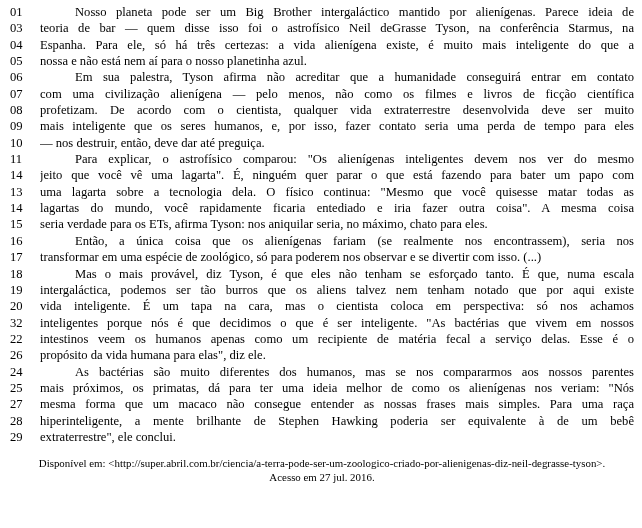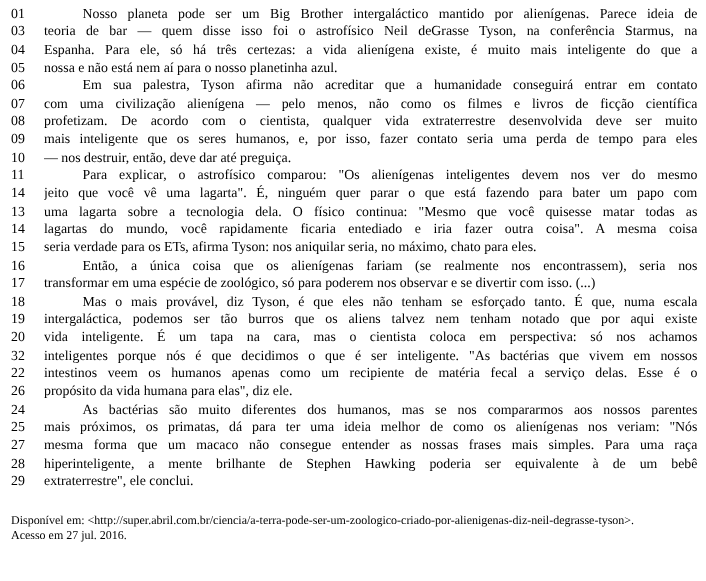--- a/index.html
+++ b/index.html
@@ -38,25 +38,25 @@
   }
   .txt.end {
     text-align-last: left;
   }
   .line.indent .txt {
     text-indent: 35px;
   }
   .it {
   }
   .footer {
-    margin-top: 21px;
+    margin-top: 11px;
     padding-right: 0px;
     font-size: 10.9px;
     line-height: 14px;
-    text-align: left;
+    text-align: center;
   }
 </style>
 </head>
 <body>
 
 <div class="doc">
   <div id="lines">
       <div class="line indent">
         <span class="num">01</span>
         <span class="txt"><span>Nosso planeta pode ser um </span><span class="it">Big Brother</span><span> intergaláctico mantido por alienígenas. Parece ideia de</span></span>

